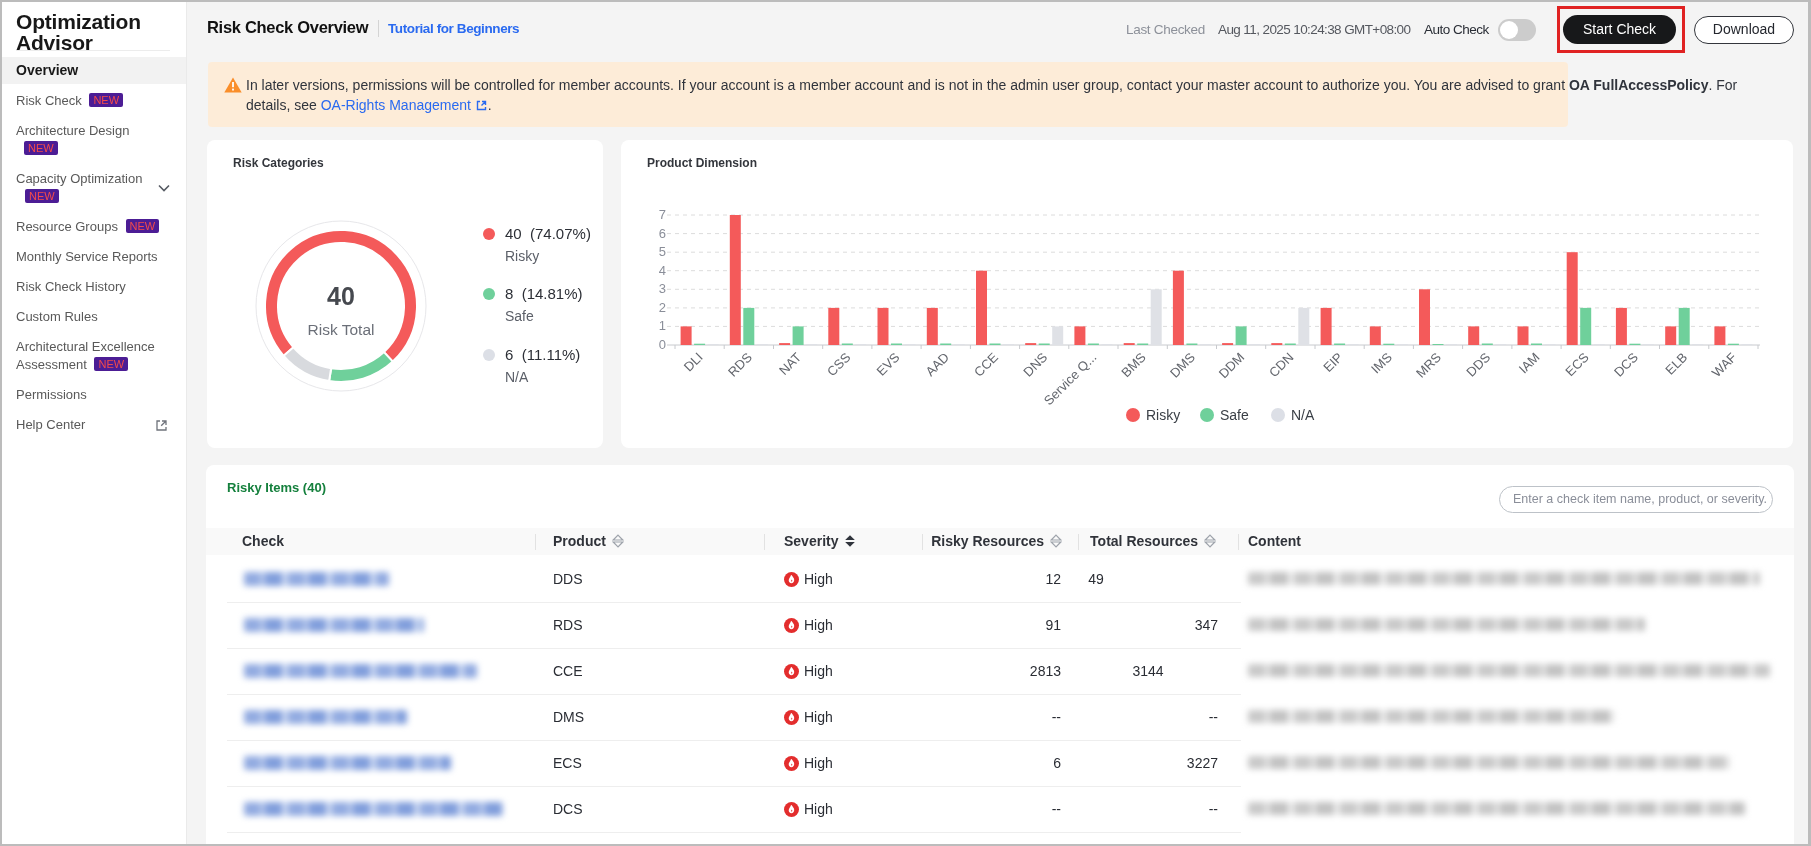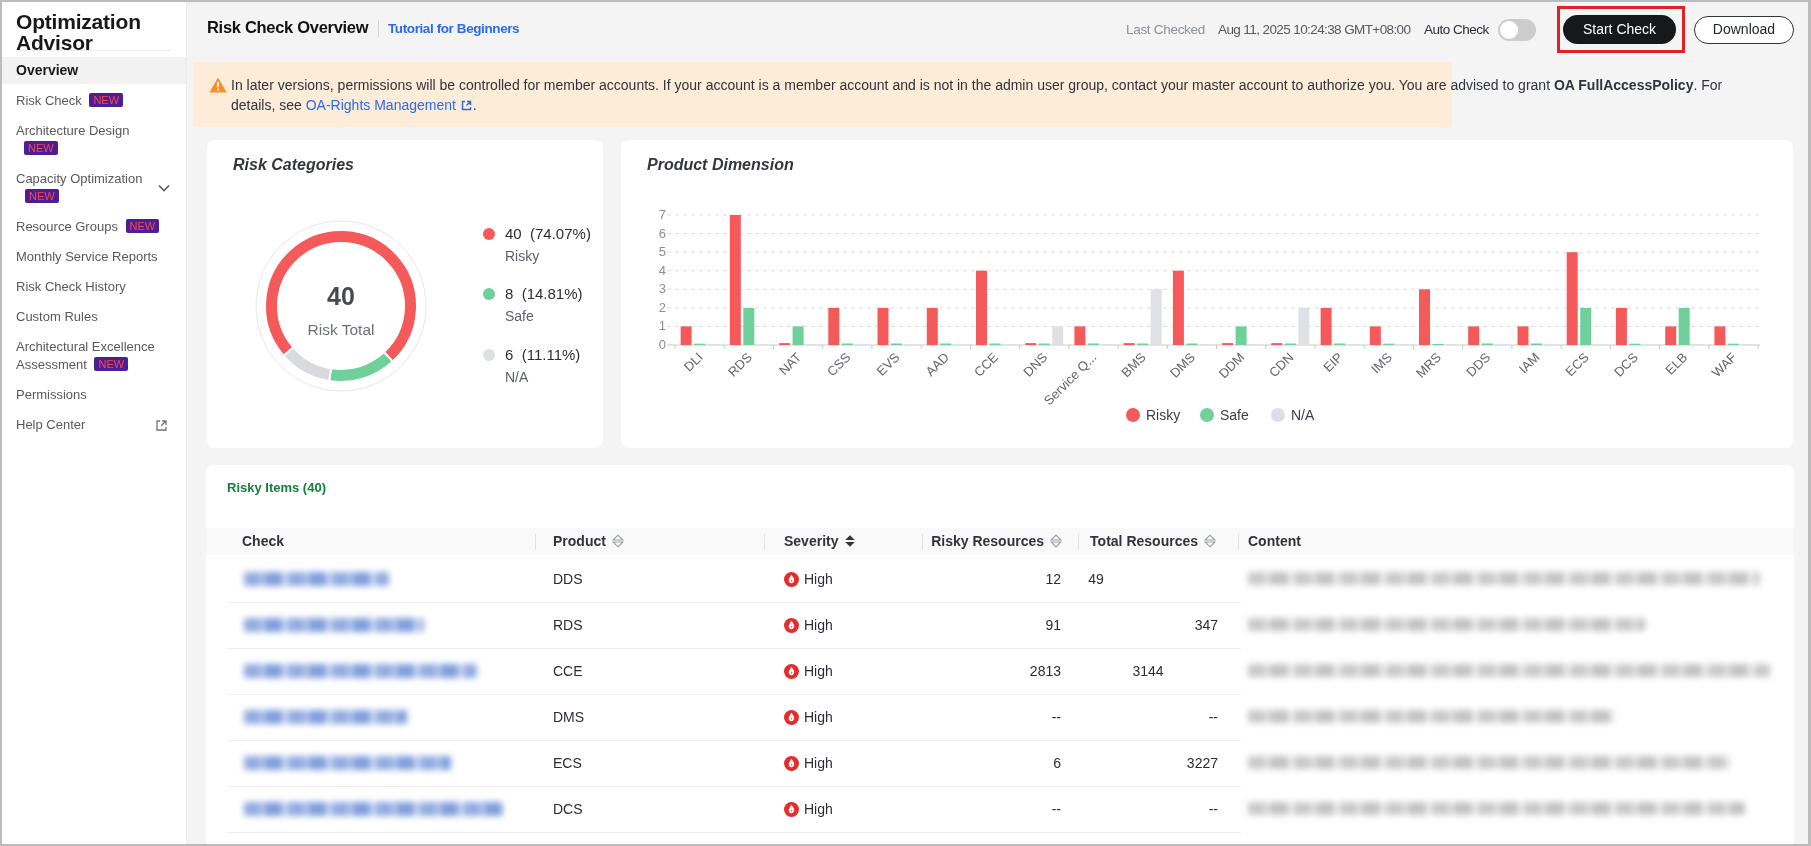--- a/index.html
+++ b/index.html
@@ -18,30 +18,30 @@
 #tut { position:absolute; left:388px; top:21px; font-size:13.5px; font-weight:bold; color:#2a6af0; letter-spacing:-0.4px; }
 #lastc { position:absolute; left:1126px; top:22px; font-size:13.5px; color:#8c9099; letter-spacing:-0.3px; }
 #lastd { position:absolute; left:1218px; top:22px; font-size:13.5px; color:#55585f; letter-spacing:-0.6px; }
 #autoc { position:absolute; left:1424px; top:22px; font-size:13.5px; color:#2a2e36; letter-spacing:-0.5px; }
 #toggle { position:absolute; left:1498px; top:19px; width:38px; height:22px; border-radius:11px; background:#ccc; }
 #toggle i { position:absolute; left:2px; top:2px; width:18px; height:18px; border-radius:50%; background:#fff; }
 #redbox { position:absolute; left:1557px; top:6px; width:128px; height:47px; border:3px solid #e02222; }
 #startb { position:absolute; left:1563px; top:15px; width:113px; height:29px; border-radius:15px; background:#17181a; color:#fff; font-size:14px; text-align:center; line-height:29px; }
 #downb { position:absolute; left:1694px; top:16px; width:100px; height:28px; border-radius:14px; background:#fff; border:1.5px solid #33363c; color:#24272e; font-size:14px; text-align:center; line-height:25px; }
 
-#banner { position:absolute; left:193px; top:62px; width:1259px; height:65px; background:#fdecd8; border-radius:4px; font-size:14px; color:#30343c; }
+#banner { position:absolute; left:208px; top:62px; width:1360px; height:65px; background:#fdecd8; border-radius:4px; font-size:14px; color:#30343c; }
 #banner .l1 { position:absolute; left:38px; top:13px; line-height:20px; white-space:nowrap; }
 #banner .l2 { position:absolute; left:38px; top:33px; line-height:20px; }
 #banner a { color:#2a6af0; text-decoration:none; }
 
 .card { position:absolute; background:#fff; border-radius:8px; }
 #card1 { left:207px; top:140px; width:396px; height:308px; }
 #card2 { left:621px; top:140px; width:1172px; height:308px; }
 #card3 { left:206px; top:465px; width:1588px; height:381px; border-bottom-left-radius:0; border-bottom-right-radius:0; }
-.ctitle { position:absolute; left:26px; top:16px; font-size:16px; font-weight:bold; color:#33363c;font-style:italic; }
+.ctitle { position:absolute; left:26px; top:16px; font-size:12px; font-weight:bold; color:#33363c; }
 
 .pl { position:absolute; left:276px; font-size:15px; color:#2c2f36; }
 .pl .dot { display:inline-block; width:12px; height:12px; border-radius:50%; margin-right:10px; vertical-align:-1px; }
 .pl .sub { display:block; margin-left:22px; margin-top:6px; font-size:14px; color:#5b5f68; }
 
 #rtitle { position:absolute; left:21px; top:15px; font-size:13px; font-weight:bold; color:#15803d; }
 #search { position:absolute; left:1293px; top:21px; width:274px; height:27px; border:1px solid #bdc2c8; border-radius:13.5px; background:#fff; font-size:12.5px; color:#8a8e99; line-height:25px; padding-left:13px; white-space:nowrap; overflow:hidden; }
 #thead { position:absolute; left:0; top:63px; width:1588px; height:27px; background:#f9f9f9; }
 .th { position:absolute; top:5px; font-size:14px; font-weight:bold; color:#30333a; white-space:nowrap; }
 .vsep { position:absolute; top:6px; width:1px; height:16px; background:#e2e2e2; }
@@ -257,20 +257,21 @@
         <text x="525" y="280" font-size="14" fill="#3a3f46">Risky</text>
         <circle cx="586" cy="275" r="7" fill="#6fd09b"></circle>
         <text x="599" y="280" font-size="14" fill="#3a3f46">Safe</text>
         <circle cx="657" cy="275" r="7" fill="#dcdfe6"></circle>
         <text x="670" y="280" font-size="14" fill="#3a3f46">N/A</text>
       </svg>
   </div>
 
   <div class="card" id="card3">
     <div id="rtitle">Risky Items (40)</div>
+    <div id="search">Enter a check item name, product, or severity.</div>
     <div id="thead">
       <div class="th" style="left:36px">Check</div>
       <div class="th" style="left:347px">Product<svg width="12" height="14" viewBox="0 0 12 14" style="vertical-align:-2px;margin-left:6px">
             <path d="M6 1.2 L10.8 6 H1.2 Z" fill="none" stroke="#9ea3ab" stroke-width="1.2"></path>
             <path d="M6 12.8 L1.2 8 H10.8 Z" fill="none" stroke="#9ea3ab" stroke-width="1.2"></path>
           </svg></div>
       <div class="th" style="left:578px">Severity<svg width="12" height="14" viewBox="0 0 12 14" style="vertical-align:-2px;margin-left:6px">
             <path d="M6 1.2 L10.8 6 H1.2 Z" fill="#30343c"></path>
             <path d="M6 12.8 L1.2 8 H10.8 Z" fill="#30343c"></path>
           </svg></div>

